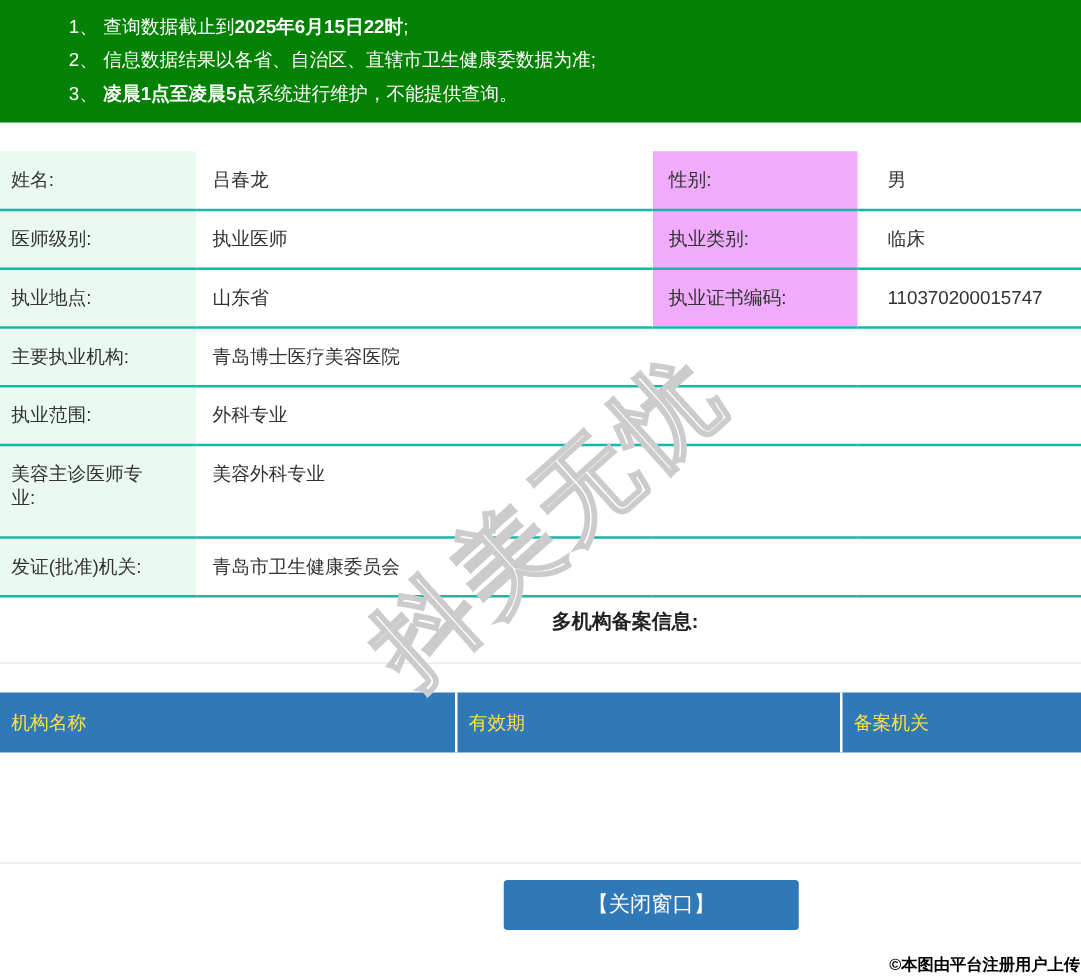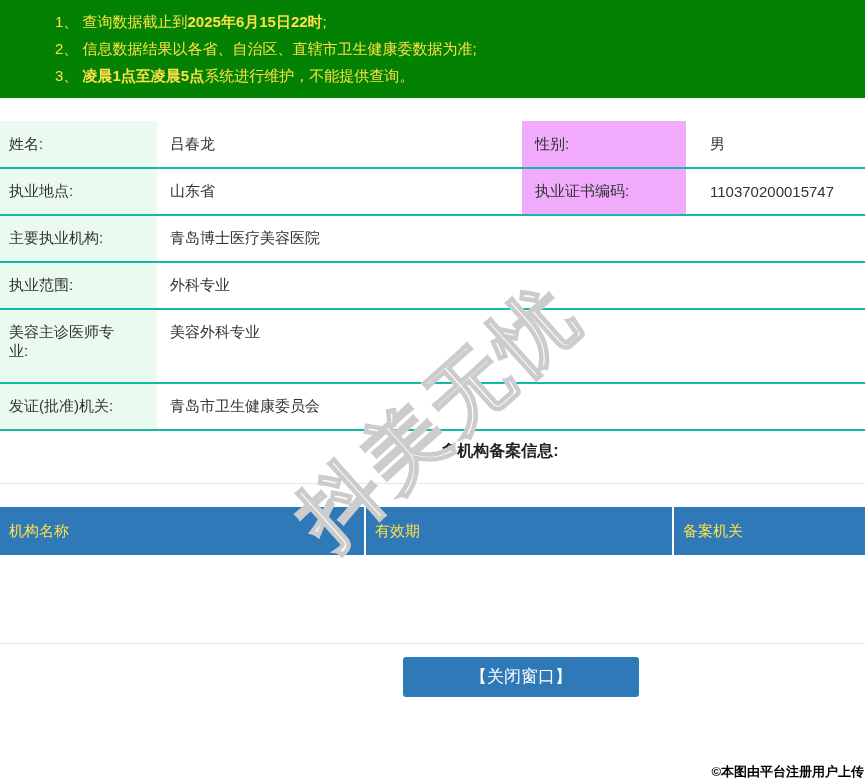--- a/index.html
+++ b/index.html
@@ -9,21 +9,21 @@
     background: #fff;
     font-family: "Liberation Sans", sans-serif;
     color: #333;
     position: relative;
   }
 
   
   .banner {
     width: 865px; height: 98px;
     background: #028102;
-    color: #fde047;
+    color: #ffffff;
     padding: 8px 0 0 55px;
     font-size: 15px;
   }
   .banner-line { line-height: 27px; white-space: nowrap; }
   .banner-line b { font-weight: bold; }
 
   
   table.info {
     width: 865px;
     border-collapse: collapse;
@@ -144,20 +144,26 @@
 
 <table class="info">
   <tbody>
       <tr>
     <td class="lbl">姓名:</td>
     <td class="val">吕春龙</td>
     <td class="lbl2">性别:</td>
     <td class="val2">男</td>
   </tr>
   <tr>
+    <td class="lbl">医师级别:</td>
+    <td class="val">执业医师</td>
+    <td class="lbl2">执业类别:</td>
+    <td class="val2">临床</td>
+  </tr>
+  <tr>
     <td class="lbl">执业地点:</td>
     <td class="val">山东省</td>
     <td class="lbl2">执业证书编码:</td>
     <td class="val2">110370200015747</td>
   </tr>
   <tr>
     <td class="lbl">主要执业机构:</td>
     <td class="val" colspan="3">青岛博士医疗美容医院</td>
   </tr>
   <tr>

